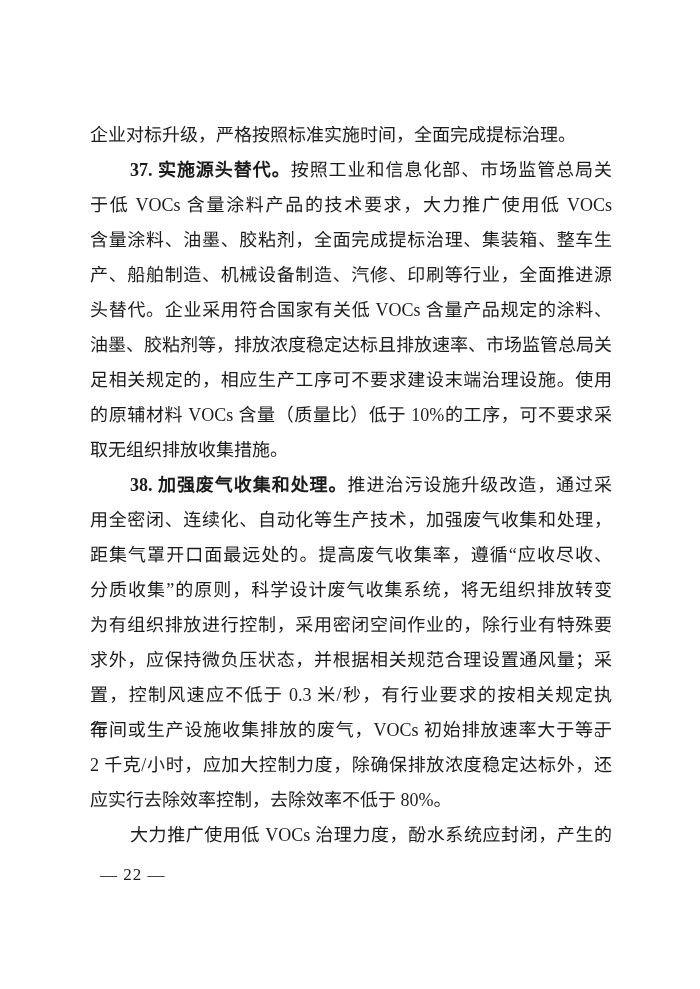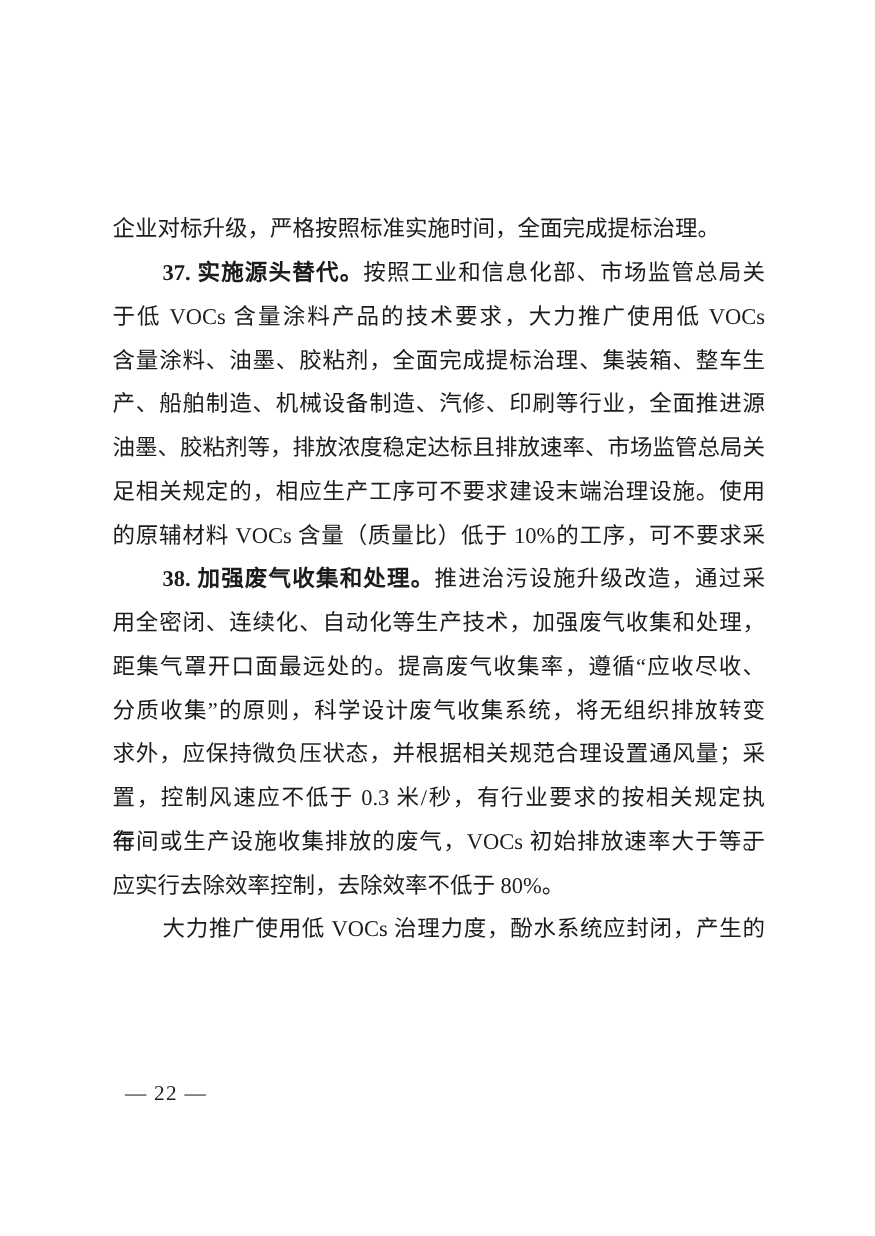--- a/index.html
+++ b/index.html
@@ -14,21 +14,20 @@
     background: #ffffff;
     overflow: hidden;
     font-family: "Liberation Serif", "DejaVu Serif", serif;
     color: #1c1c1c;
   }
   .doc-body {
     position: absolute;
     left: 90px;
     top: 118px;
     width: 522px;
-    margin-top: 48px;
   }
   .line {
     height: 35px;
     line-height: 35px;
     font-size: 18px;
     text-align: justify;
     text-align-last: justify;
     color: #1c1c1c;
   }
   .line.para-end {
@@ -54,27 +53,31 @@
 </head>
 <body>
 
 <div class="page">
   <div class="doc-body">
       <div class="line para-end"><span class="run">企业对标升级，严格按照标准实施时间，全面完成提标治理。</span></div>
       <div class="line indent"><span class="run bold">37. 实施源头替代。</span><span class="run">按照工业和信息化部、市场监管总局关</span></div>
       <div class="line"><span class="run">于低 VOCs 含量涂料产品的技术要求，大力推广使用低 VOCs</span></div>
       <div class="line"><span class="run">含量涂料、油墨、胶粘剂，全面完成提标治理、集装箱、整车生</span></div>
       <div class="line"><span class="run">产、船舶制造、机械设备制造、汽修、印刷等行业，全面推进源</span></div>
+      <div class="line"><span class="run">头替代。企业采用符合国家有关低 VOCs 含量产品规定的涂料、</span></div>
       <div class="line"><span class="run">油墨、胶粘剂等，排放浓度稳定达标且排放速率、市场监管总局关</span></div>
       <div class="line"><span class="run">足相关规定的，相应生产工序可不要求建设末端治理设施。使用</span></div>
       <div class="line"><span class="run">的原辅材料 VOCs 含量（质量比）低于 10%的工序，可不要求采</span></div>
+      <div class="line para-end"><span class="run">取无组织排放收集措施。</span></div>
       <div class="line indent"><span class="run bold">38. 加强废气收集和处理。</span><span class="run">推进治污设施升级改造，通过采</span></div>
       <div class="line"><span class="run">用全密闭、连续化、自动化等生产技术，加强废气收集和处理，</span></div>
       <div class="line"><span class="run">距集气罩开口面最远处的。提高废气收集率，遵循“应收尽收、</span></div>
       <div class="line"><span class="run">分质收集”的原则，科学设计废气收集系统，将无组织排放转变</span></div>
+      <div class="line"><span class="run">为有组织排放进行控制，采用密闭空间作业的，除行业有特殊要</span></div>
       <div class="line"><span class="run">求外，应保持微负压状态，并根据相关规范合理设置通风量；采</span></div>
       <div class="line"><span class="run">置，控制风速应不低于 0.3 米/秒，有行业要求的按相关规定执行。</span></div>
       <div class="line"><span class="run">车间或生产设施收集排放的废气，VOCs 初始排放速率大于等于</span></div>
+      <div class="line"><span class="run">2 千克/小时，应加大控制力度，除确保排放浓度稳定达标外，还</span></div>
       <div class="line para-end"><span class="run">应实行去除效率控制，去除效率不低于 80%。</span></div>
       <div class="line indent"><span class="run">大力推广使用低 VOCs 治理力度，酚水系统应封闭，产生的</span></div>
     </div>
   <div class="page-number">— 22 —</div>
 </div>
 
 </body></html>

